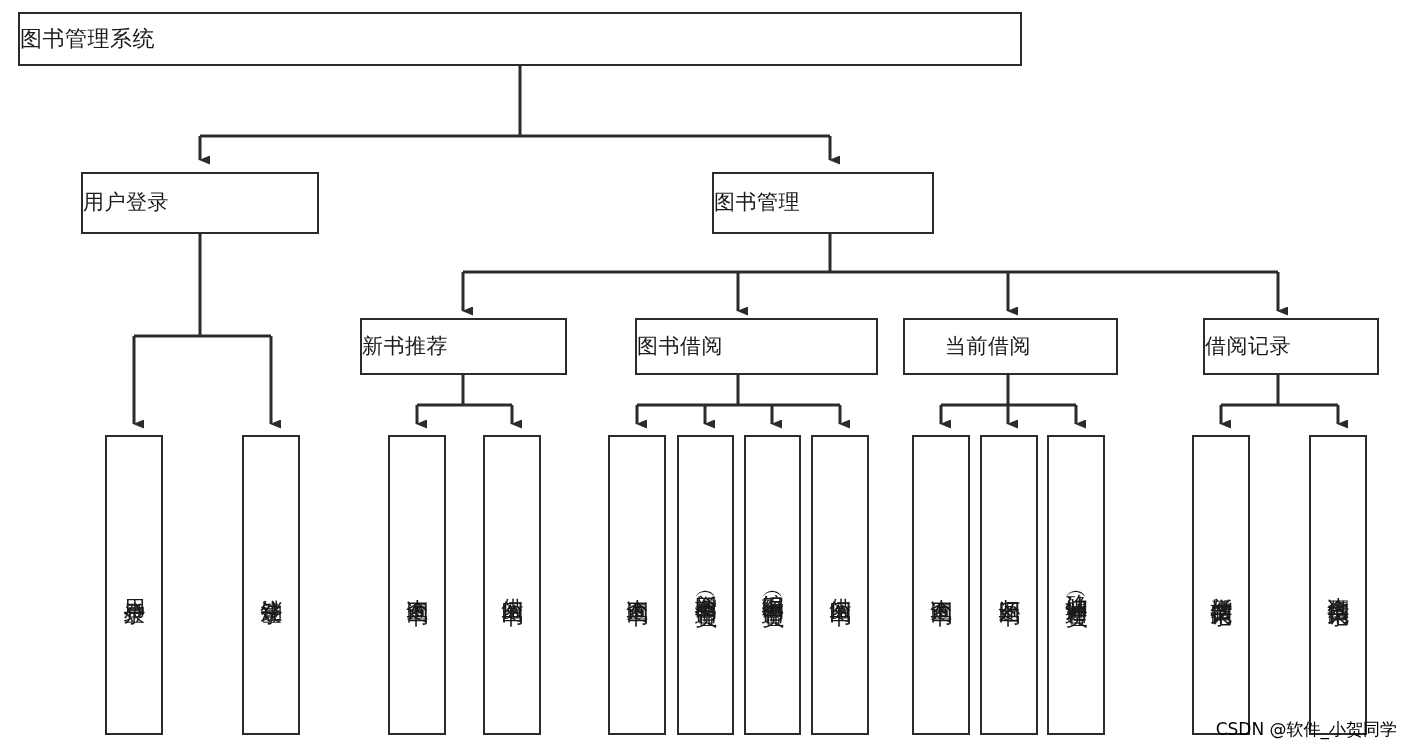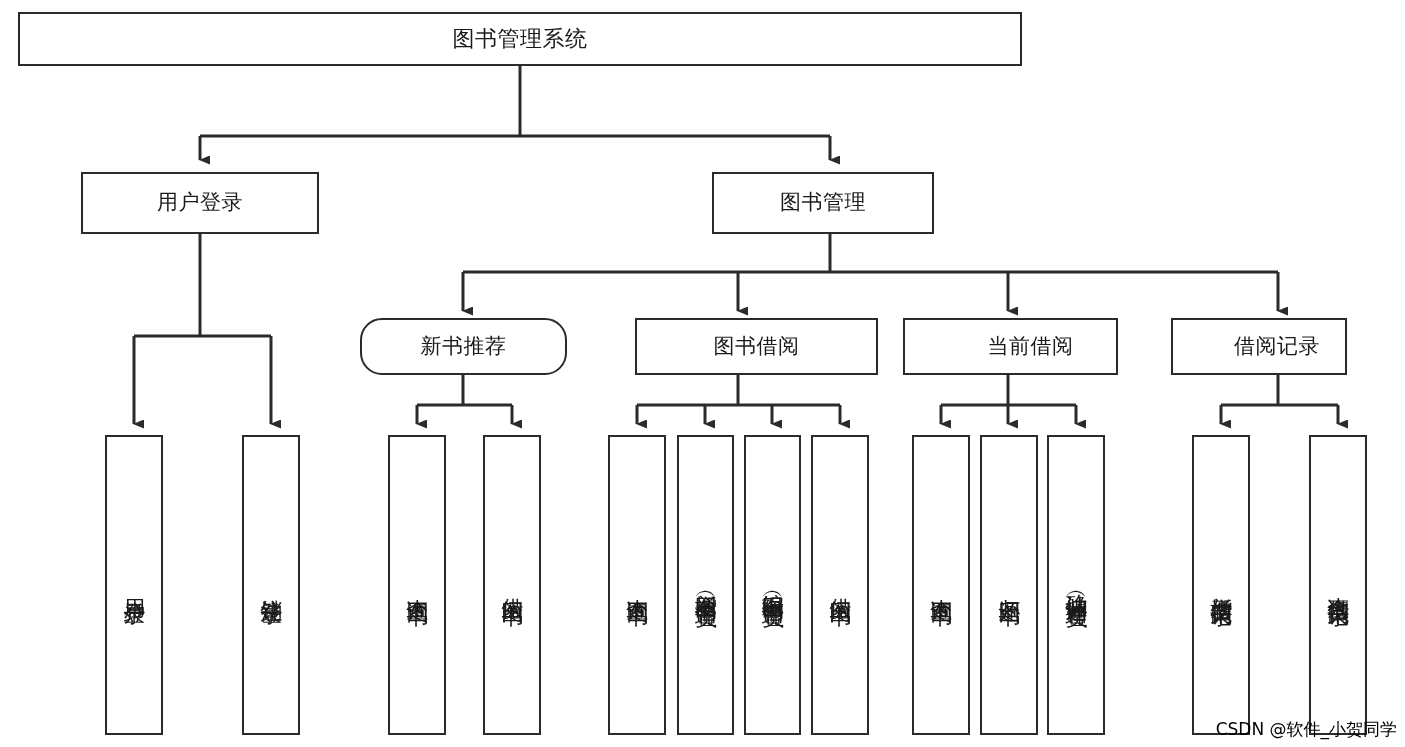--- a/index.html
+++ b/index.html
@@ -25,21 +25,21 @@
     width: 1405px;
     height: 747px;
   }
   .node {
     position: absolute;
     box-sizing: border-box;
     border: 2.5px solid #2b2b2b;
     background: #ffffff;
     display: flex;
     align-items: center;
-    justify-content: center;
+    justify-content: flex-start;
     color: #1a1a1a;
     z-index: 2;
   }
   .node-label {
     display: block;
     text-align: center;
     line-height: 1.0;
     letter-spacing: 0.5px;
   }
   
@@ -139,30 +139,30 @@
     <span class="node-label">图书管理系统</span>
   </div>
 
   <div class="node horiz" style="left:81px; top:172px; width:238px; height:62px;">
     <span class="node-label">用户登录</span>
   </div>
   <div class="node horiz" style="left:712px; top:172px; width:222px; height:62px;">
     <span class="node-label">图书管理</span>
   </div>
 
-  <div class="node horiz" style="left:360px; top:318px; width:207px; height:57px;border-radius:22px;">
+  <div class="node horiz" style="left:360px; top:318px; width:207px; height:57px;">
     <span class="node-label">新书推荐</span>
   </div>
   <div class="node horiz" style="left:635px; top:318px; width:243px; height:57px;">
     <span class="node-label">图书借阅</span>
   </div>
   <div class="node horiz" style="left:903px; top:318px; width:215px; height:57px;padding-left:40px;">
     <span class="node-label">当前借阅</span>
   </div>
-  <div class="node horiz" style="left:1171px; top:318px; width:176px; height:57px;padding-left:36px;">
+  <div class="node horiz" style="left:1203px; top:318px; width:176px; height:57px;">
     <span class="node-label">借阅记录</span>
   </div>
 
   <div class="node vert" style="left:105px; top:435px; width:58px; height:300px;">
     <span class="node-label">用户登录</span>
   </div>
   <div class="node vert" style="left:242px; top:435px; width:58px; height:300px;">
     <span class="node-label">注销登录</span>
   </div>
 

